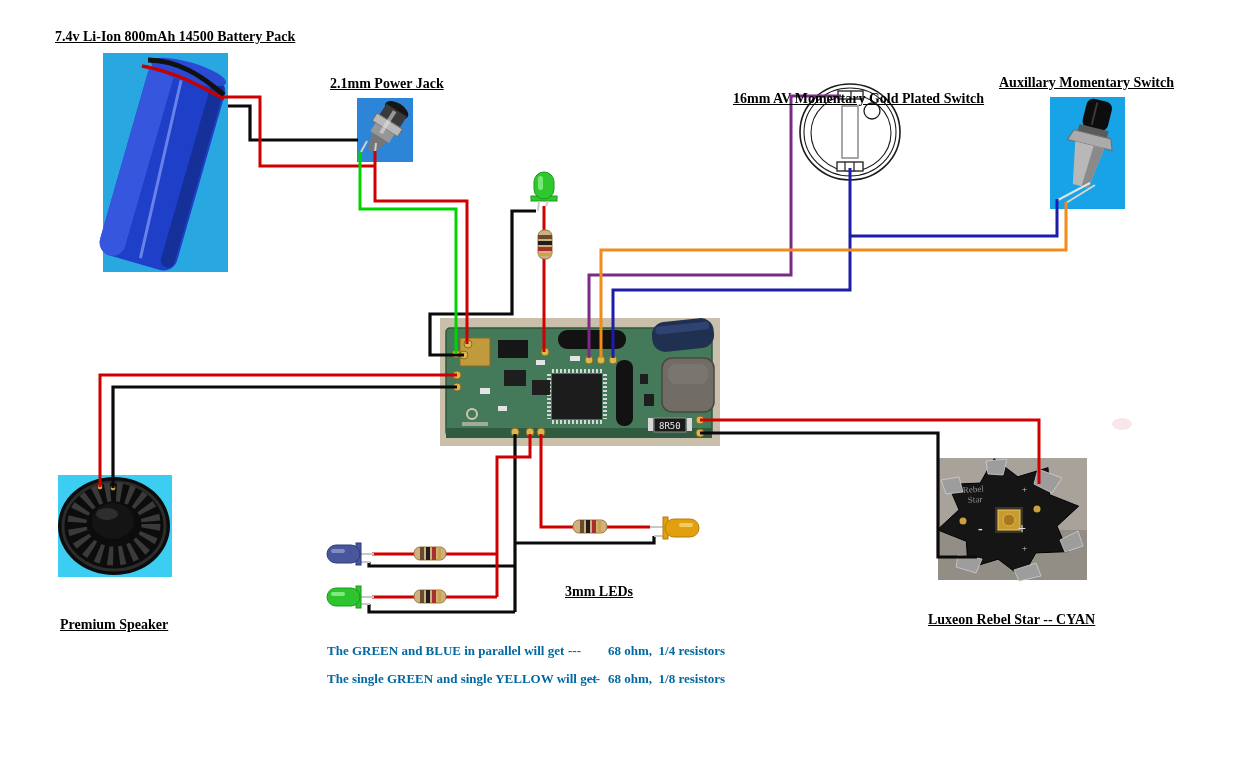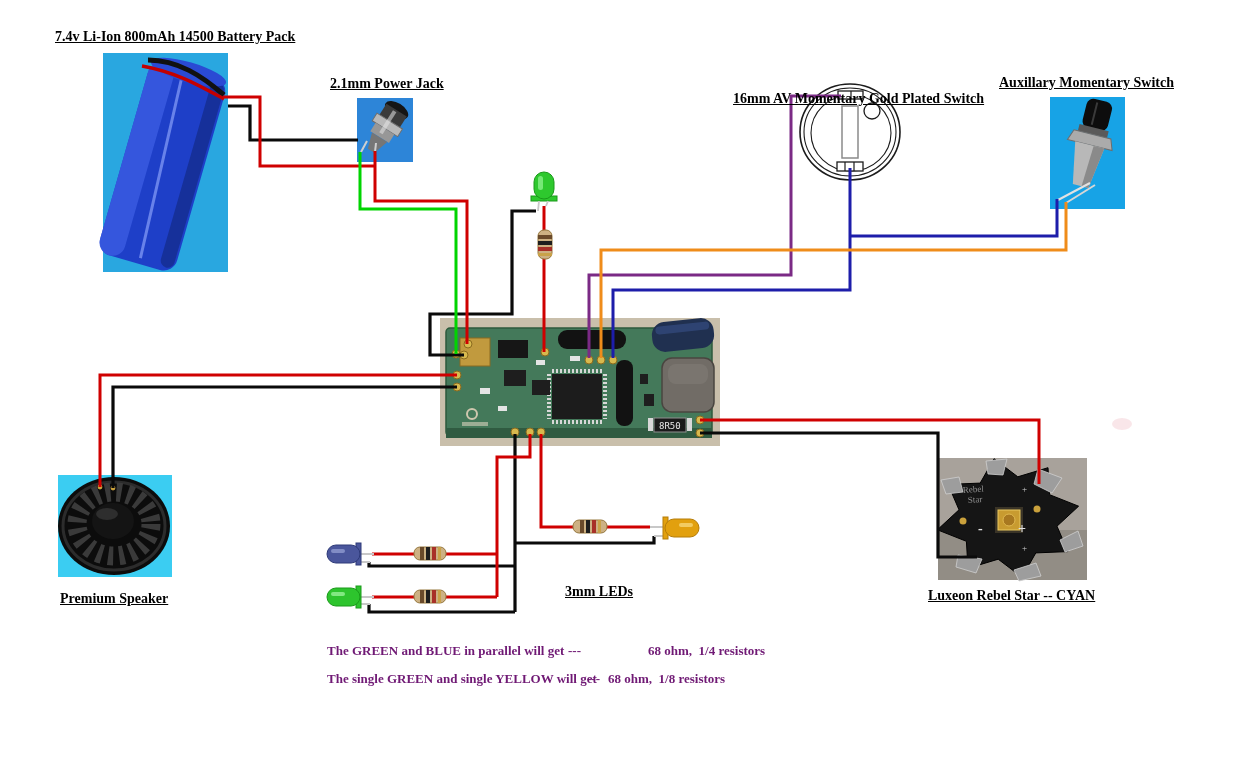--- a/index.html
+++ b/index.html
@@ -1,21 +1,21 @@
 <!DOCTYPE html>
 <html><head>
 <meta charset="utf-8">
 <style>
   html,body{margin:0;padding:0;background:#fff;}
   .canvas{position:relative;width:1234px;height:759px;background:#ffffff;overflow:hidden;
           font-family:"Liberation Serif",serif;}
   svg{position:absolute;left:0;top:0;}
   .label{position:absolute;font-weight:bold;font-size:14px;color:#000000;
          text-decoration:underline;white-space:nowrap;}
-  .note{position:absolute;font-weight:bold;font-size:13px;color:#701a75;white-space:pre;}
+  .note{position:absolute;font-weight:bold;font-size:13px;color:#0369a1;white-space:pre;}
 </style>
 </head>
 <body>
 
 <div class="canvas">
 
 <svg width="1234" height="759" viewBox="0 0 1234 759">
 
   <g>
     <rect x="103" y="53" width="125" height="219" fill="#29a7e0"></rect>
@@ -260,25 +260,25 @@
     <rect x="598" y="520" width="3" height="13" fill="#c9a24a"></rect>
   </g>
 
   <ellipse cx="1122" cy="424" rx="10" ry="6" fill="#f2c8ce" opacity="0.45"></ellipse>
 </svg>
 
   <div class="label" style="left:55px;top:29px;">7.4v Li-Ion 800mAh 14500 Battery Pack</div>
   <div class="label" style="left:330px;top:68px;margin-top:8px;">2.1mm Power Jack</div>
   <div class="label" style="left:733px;top:55px;margin-top:36px;">16mm AV Momentary Gold Plated Switch</div>
   <div class="label" style="left:999px;top:75px;">Auxillary Momentary Switch</div>
-  <div class="label" style="left:60px;top:591px;text-decoration:underline;">Premium Speaker</div>
-  <div class="label" style="left:928px;top:588px;">Luxeon Rebel Star -- CYAN</div>
+  <div class="label" style="left:60px;top:617px;text-decoration:underline;">Premium Speaker</div>
+  <div class="label" style="left:928px;top:612px;">Luxeon Rebel Star -- CYAN</div>
   <div class="label" style="left:565px;top:584px;">3mm LEDs</div>
 
   <div class="note" style="left:327px;top:643px;">The GREEN and BLUE in parallel will get</div>
   <div class="note" style="left:568px;top:643px;">---</div>
-  <div class="note" style="left:608px;top:643px;margin-left:40px;">68 ohm,  1/4 resistors</div>
+  <div class="note" style="left:608px;top:643px;">68 ohm,  1/4 resistors</div>
 
   <div class="note" style="left:327px;top:671px;">The single GREEN and single YELLOW will get</div>
   <div class="note" style="left:587px;top:671px;">---</div>
   <div class="note" style="left:608px;top:671px;">68 ohm,  1/8 resistors</div>
 
 </div>
 
 </body></html>

